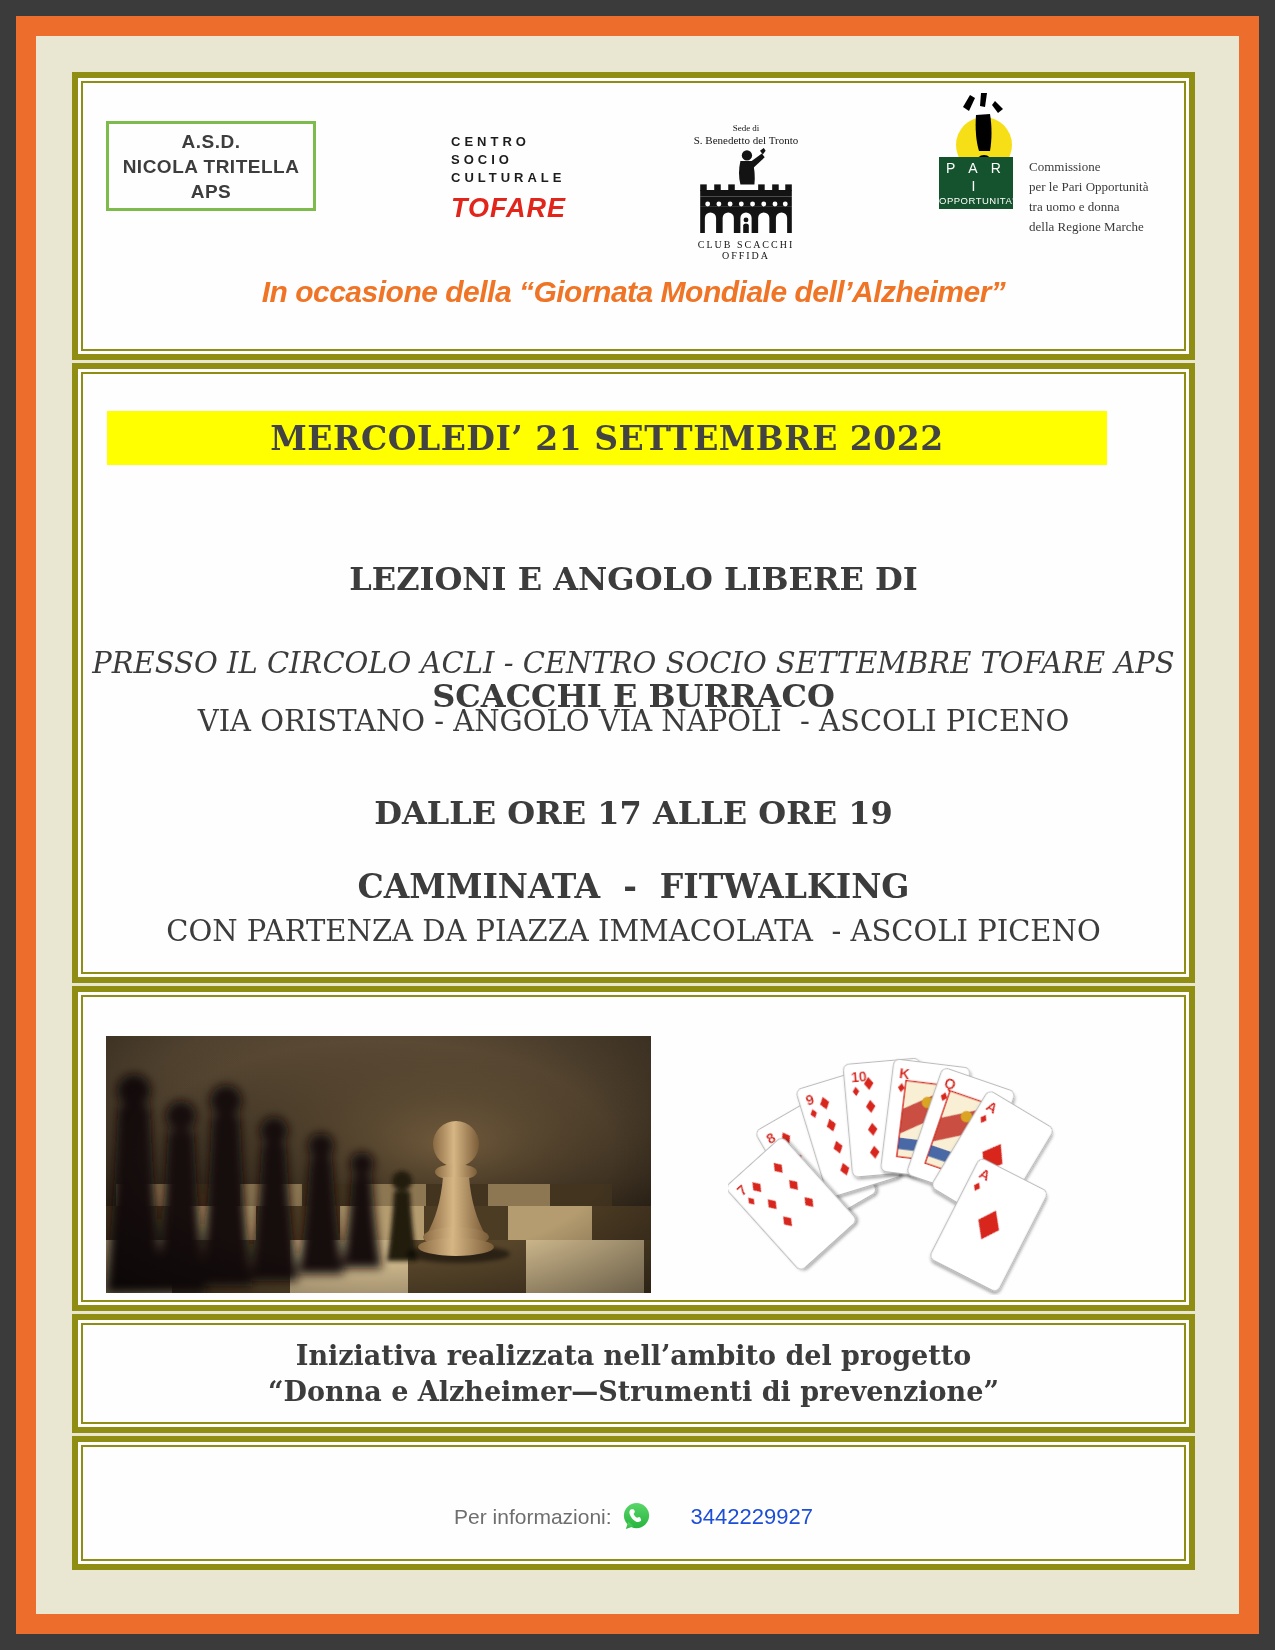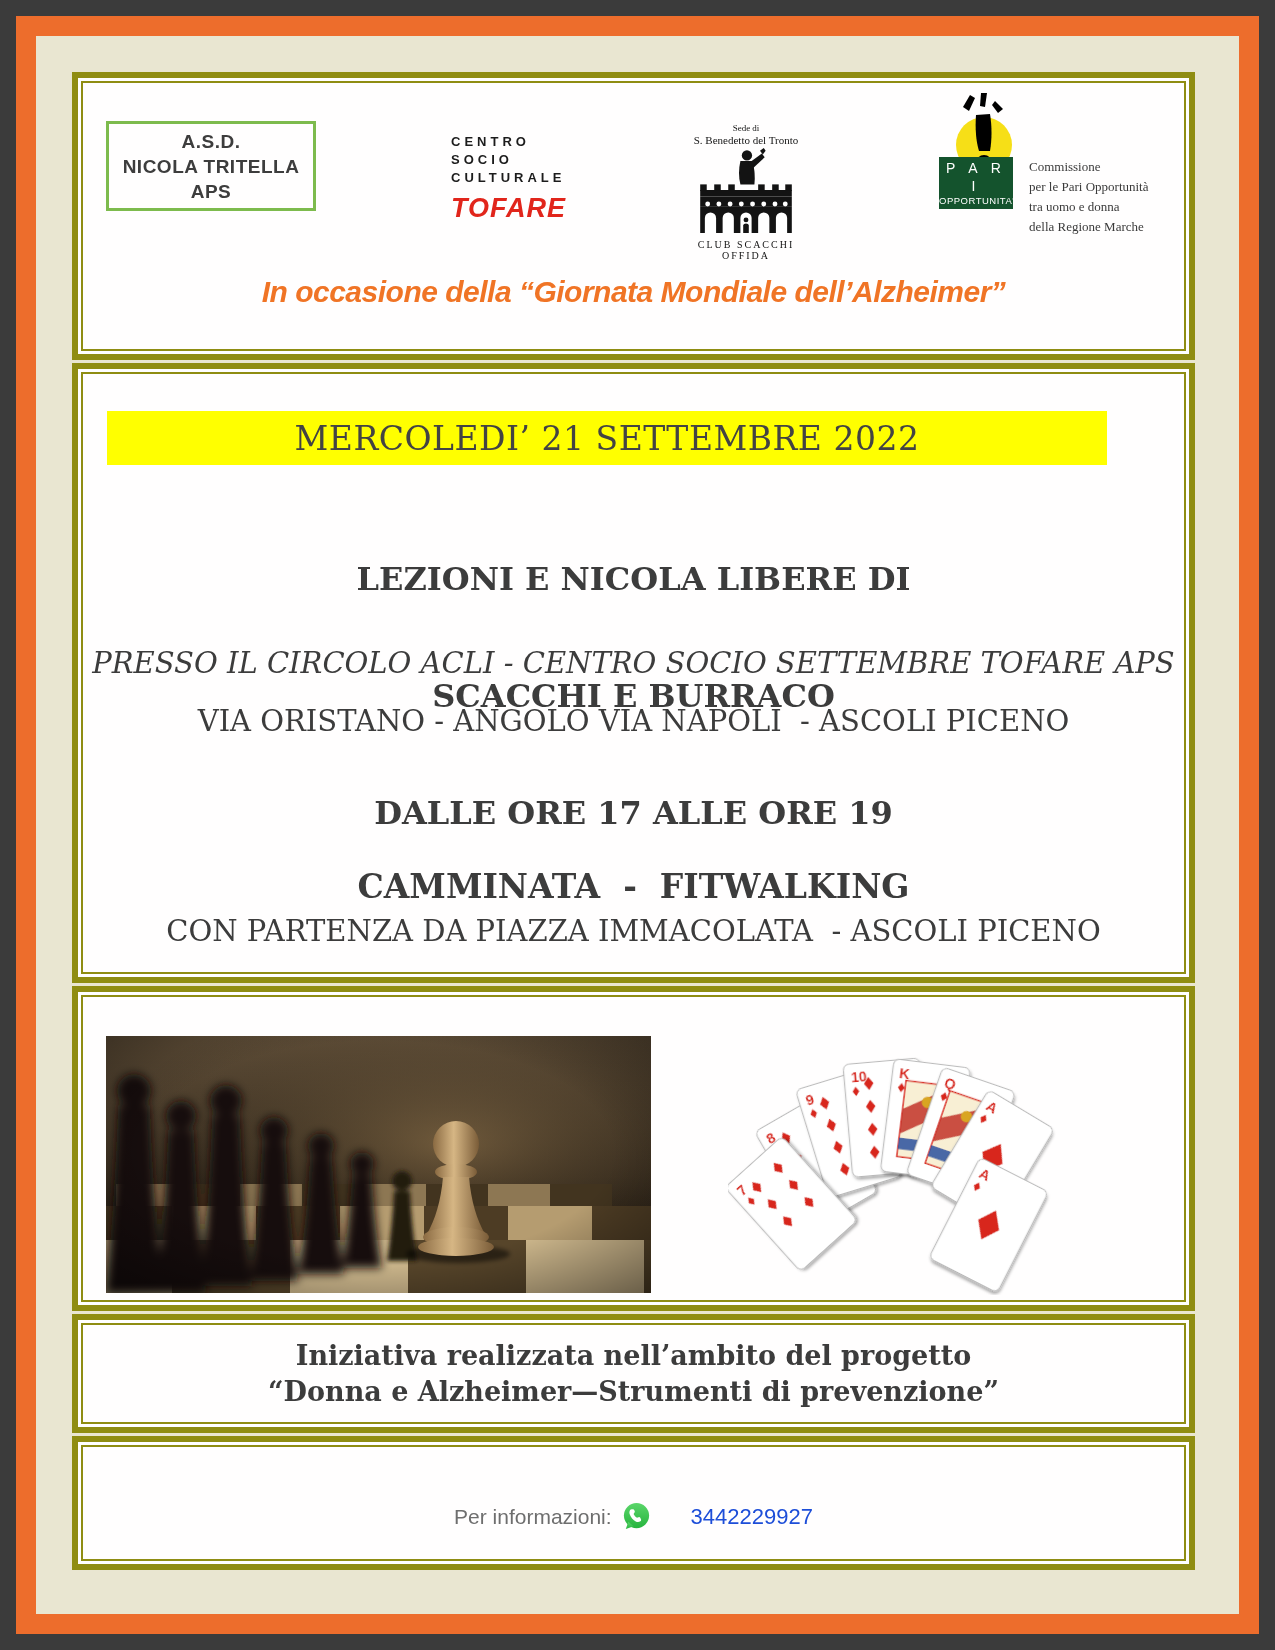--- a/index.html
+++ b/index.html
@@ -35,21 +35,21 @@
     display:flex;flex-direction:column;justify-content:center;text-align:center;}
   .pari-box .p1{font-size:14px;letter-spacing:5px;line-height:18px;}
   .pari-box .p2{font-size:9.5px;letter-spacing:.5px;line-height:12px;}
   .pari-desc{position:absolute;left:128px;top:66px;font-family:"Liberation Serif",serif;font-size:13px;line-height:20px;color:#3a3a3a;}
   .tagline{position:absolute;left:0;right:0;top:192px;text-align:center;
     font-weight:bold;font-style:italic;font-size:30px;letter-spacing:-.5px;color:var(--accent-orange);}
 
   
   .serif{font-family:"DejaVu Serif","Liberation Serif",serif;color:var(--ink);white-space:pre-wrap;}
   .date-banner{position:absolute;left:24px;top:37px;width:1000px;height:54px;background:var(--banner-yellow);
-    display:flex;align-items:center;justify-content:center;font-weight:normal;font-size:33px;letter-spacing:.5px;color:#434343;}
+    display:flex;align-items:center;justify-content:center;font-weight:bold;font-size:33px;letter-spacing:.5px;color:#434343;}
   .title-block{position:absolute;left:0;right:0;top:108px;text-align:center;font-weight:bold;font-size:32px;line-height:39px;}
   .venue{position:absolute;left:0;right:0;top:272px;text-align:center;font-style:italic;font-size:29px;}
   .address{position:absolute;left:0;right:0;top:330px;text-align:center;font-size:29px;}
   .walk-block{position:absolute;left:0;right:0;top:408px;text-align:center;font-weight:bold;font-size:33px;line-height:42px;}
   .start-point{position:absolute;left:0;right:0;top:540px;text-align:center;font-size:29px;}
 
   
   .chess-photo{position:absolute;left:23px;top:39px;width:545px;height:257px;display:block;}
   .cards-fan{position:absolute;left:645px;top:18px;width:345px;height:280px;display:block;}
   .card-rank{fill:var(--card-red);font:bold 15px "Liberation Sans",sans-serif;}
@@ -157,21 +157,21 @@
       </div>
 
       <div class="tagline">In occasione della “Giornata Mondiale dell’Alzheimer”</div>
     </div>
   </section>
 
   <section class="box s2">
     <div class="inner">
       <div class="date-banner serif">MERCOLEDI’ 21 SETTEMBRE 2022</div>
       <div class="title-block serif">
-        <div>LEZIONI E NICOLA LIBERE DI</div>
+        <div>LEZIONI E ANGOLO LIBERE DI</div>
         <div>SCACCHI E BURRACO</div>
         <div>DALLE ORE 17 ALLE ORE 19</div>
       </div>
       <div class="venue serif">PRESSO IL CIRCOLO ACLI - CENTRO SOCIO SETTEMBRE TOFARE APS</div>
       <div class="address serif">VIA ORISTANO - ANGOLO VIA NAPOLI  - ASCOLI PICENO</div>
       <div class="walk-block serif">
         <div>CAMMINATA  -  FITWALKING</div>
         <div>ORE 21</div>
       </div>
       <div class="start-point serif">CON PARTENZA DA PIAZZA IMMACOLATA  - ASCOLI PICENO</div>

